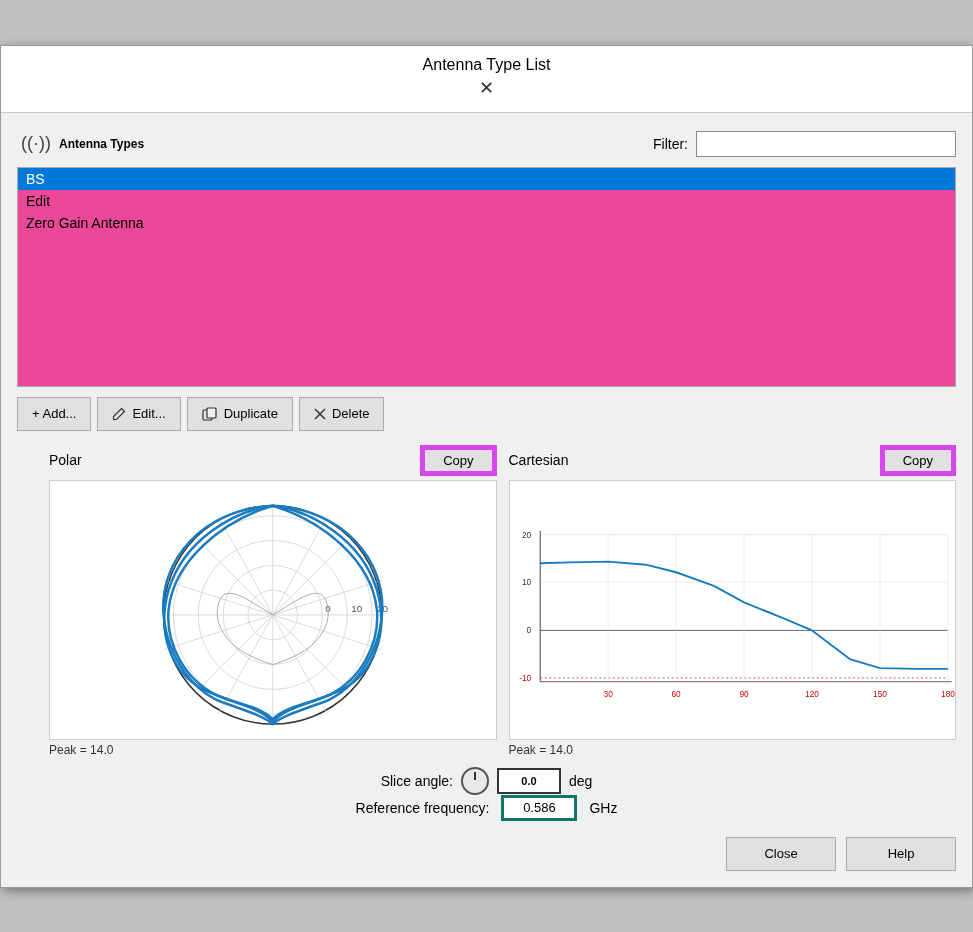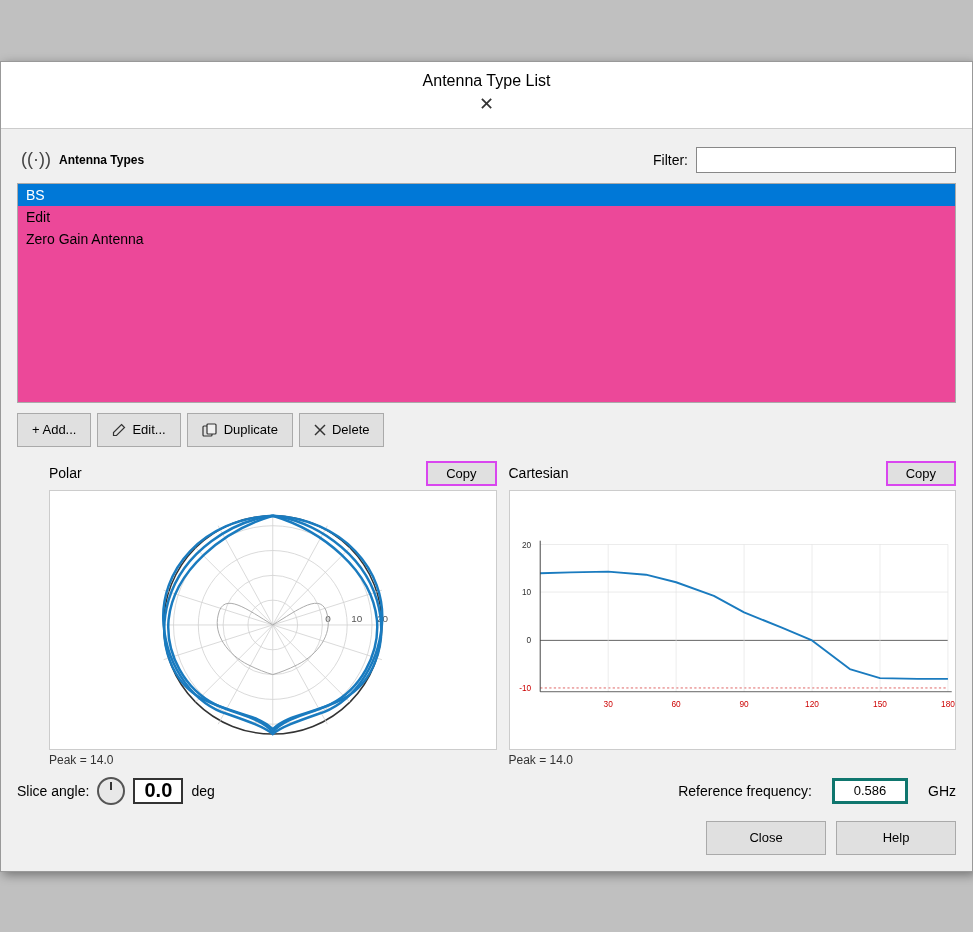--- a/index.html
+++ b/index.html
@@ -125,21 +125,21 @@
     .chart-header {
       display: flex;
       justify-content: space-between;
       align-items: center;
       margin-bottom: 4px;
     }
     .chart-title { font-size: 14px; }
     .copy-btn {
       padding: 3px 18px;
       background: #e0e0e0;
-      border: 2px solid #d946ef;
+      border: 5px solid #d946ef;
       cursor: pointer;
       font-size: 13px;
     }
     .polar-chart-container {
       background: white;
       border: 1px solid #ccc;
       height: 260px;
       position: relative;
       overflow: hidden;
     }
@@ -153,20 +153,21 @@
     .peak-label {
       font-size: 12px;
       margin-top: 3px;
       color: #333;
     }
     .bottom-row {
       display: flex;
       justify-content: space-between;
       align-items: center;
       margin-top: 10px;
+      flex-direction: column;
     }
     .slice-angle-row {
       display: flex;
       align-items: center;
       gap: 8px;
     }
     .slice-label { font-size: 14px; }
     .knob {
       width: 28px;
       height: 28px;
@@ -183,56 +184,56 @@
       content: '';
       width: 2px;
       height: 8px;
       background: #333;
       position: absolute;
       top: 3px;
       left: 50%;
       transform: translateX(-50%);
     }
     .angle-value {
-      width: 50px;
+      width: 64px;
       height: 26px;
       border: 2px solid #333;
       text-align: center;
-      font-size: 20px;
+      font-size: 11px;
       font-weight: bold;
       background: white;
       display: flex;
       align-items: center;
       justify-content: center;
     }
     .deg-label { font-size: 14px; }
     .ref-freq-row {
       display: flex;
       align-items: center;
-      gap: 20px;
+      gap: 12px;
     }
     .ref-freq-label { font-size: 14px; }
     .ref-freq-input {
       width: 76px;
       height: 26px;
       border: 3px solid #0f766e;
       padding: 2px 4px;
       font-size: 13px;
       background: white;
       text-align: center;
     }
     .ghz-label { font-size: 14px; }
     .footer-btns {
       display: flex;
       justify-content: flex-end;
       gap: 10px;
       margin-top: 16px;
     }
     .footer-btn {
-      width: 120px;
+      width: 110px;
       height: 34px;
       background: #e0e0e0;
       border: 1px solid #aaa;
       cursor: pointer;
       font-size: 13px;
     }
 
     
     .polar-svg {
       width: 100%;

